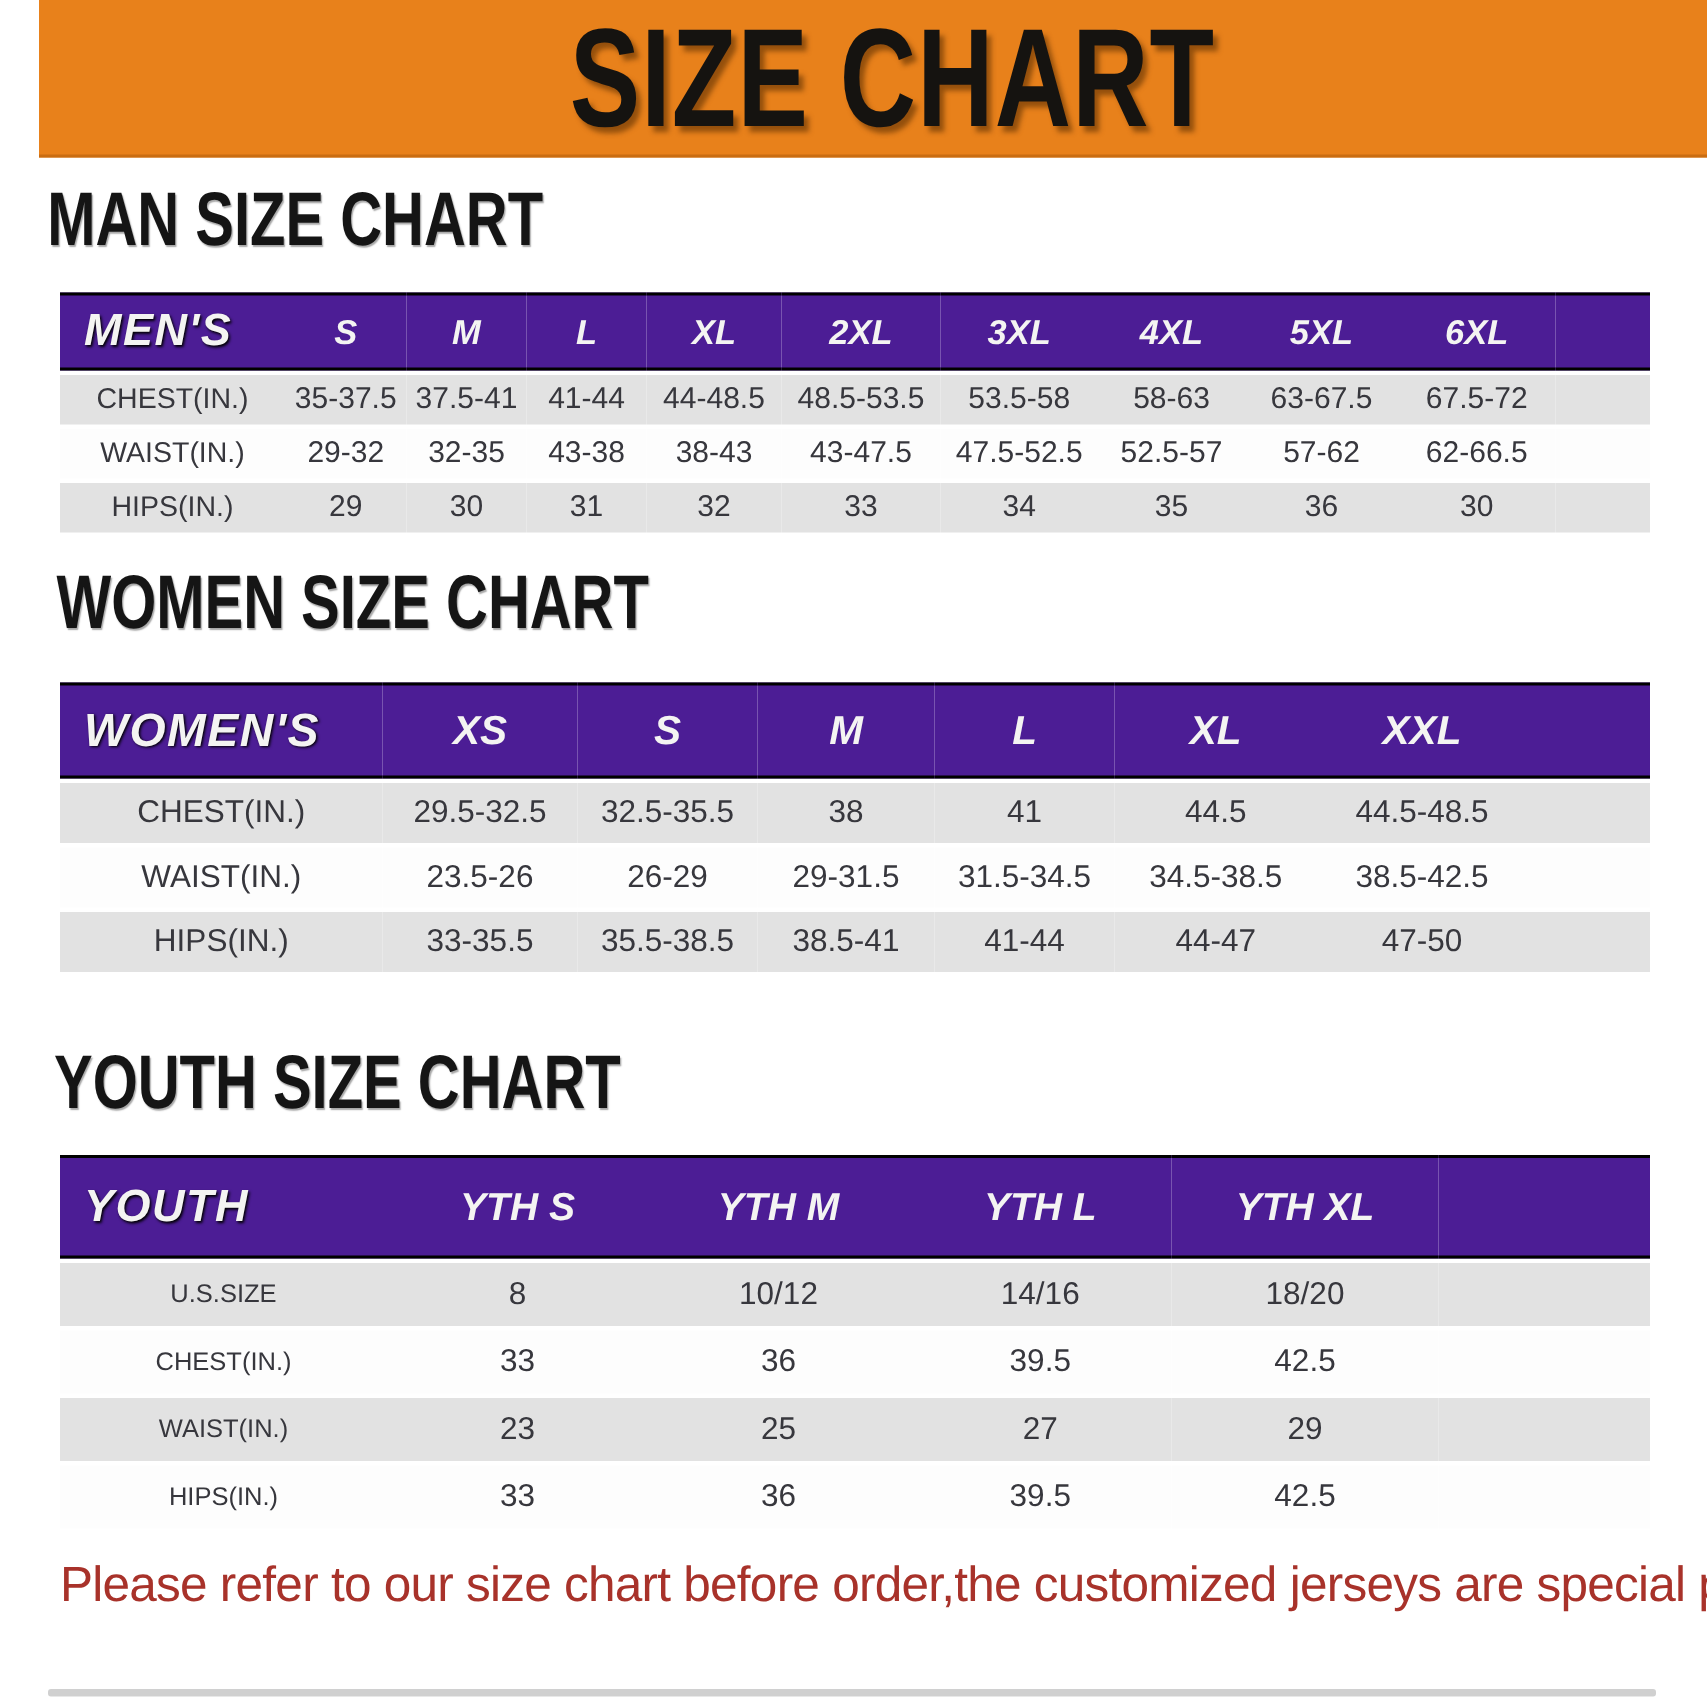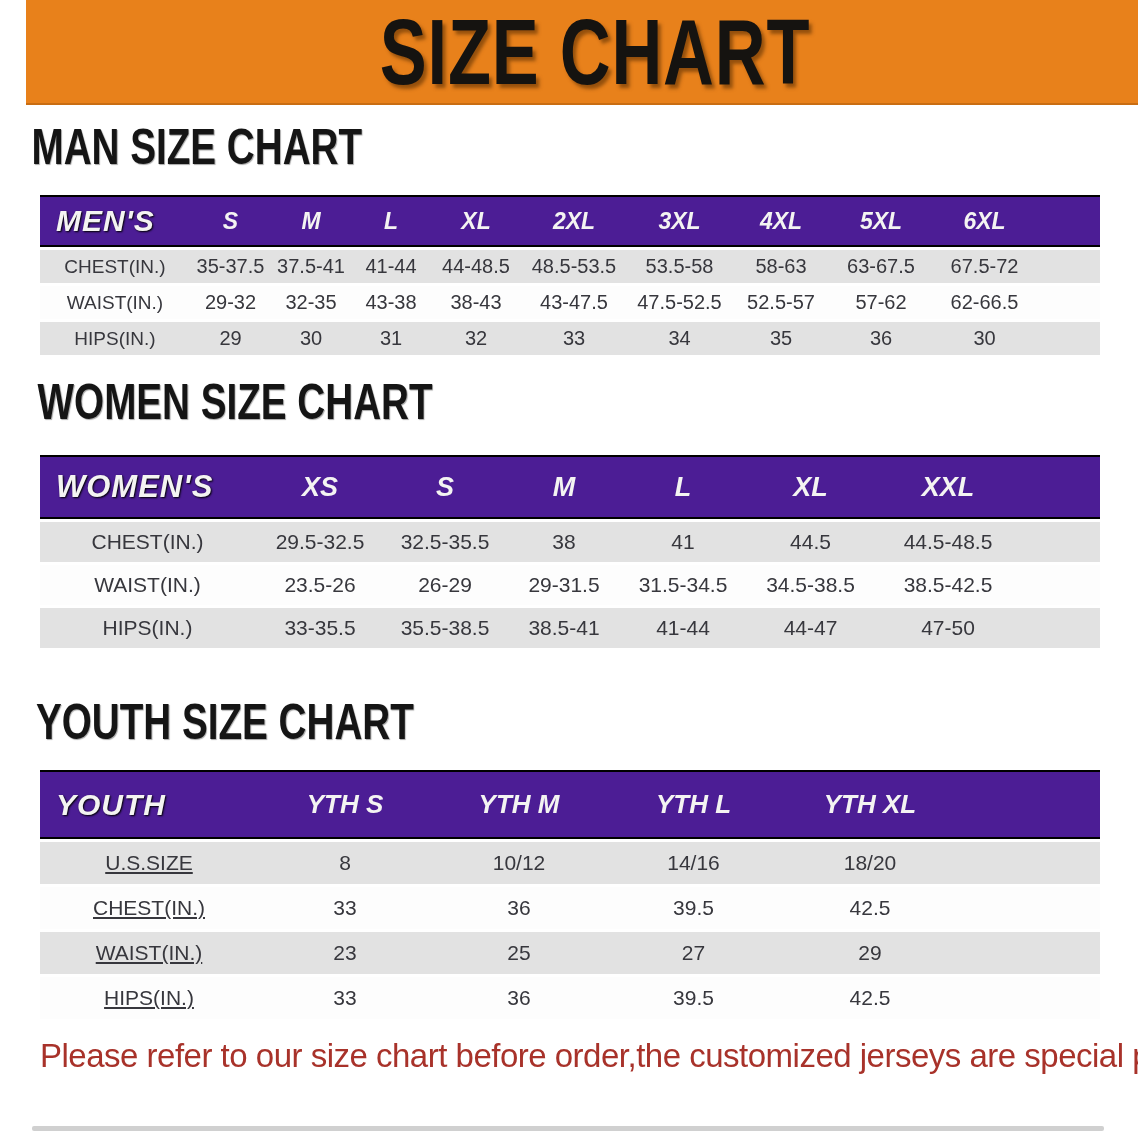--- a/index.html
+++ b/index.html
@@ -82,21 +82,21 @@
   .women-table { top:452px; }
   .women-table thead th { height:60px; font-size:27px; }
   .women-table thead th.table-label { font-size:31px; }
   .women-table tbody td { height:40px; font-size:21px; }
   .women-table tbody td.row-label { font-size:21px; }
 
   .youth-table { top:767px; }
   .youth-table thead th { height:65px; font-size:26px;margin-top:44px; }
   .youth-table thead th.table-label { font-size:30px; }
   .youth-table tbody td { height:42px; font-size:21px; }
-  .youth-table tbody td.row-label { font-size:21px;text-decoration:underline; }
+  .youth-table tbody td.row-label { font-size:17px; }
 
   
   .disclaimer {
     position:absolute; top:1034px; left:40px; width:1070px;
     color:#A8322A;
     font-size:33px; line-height:43px;
     font-weight:normal;
     letter-spacing:-0.5px;
   }
   .disclaimer .line { white-space:nowrap; }

